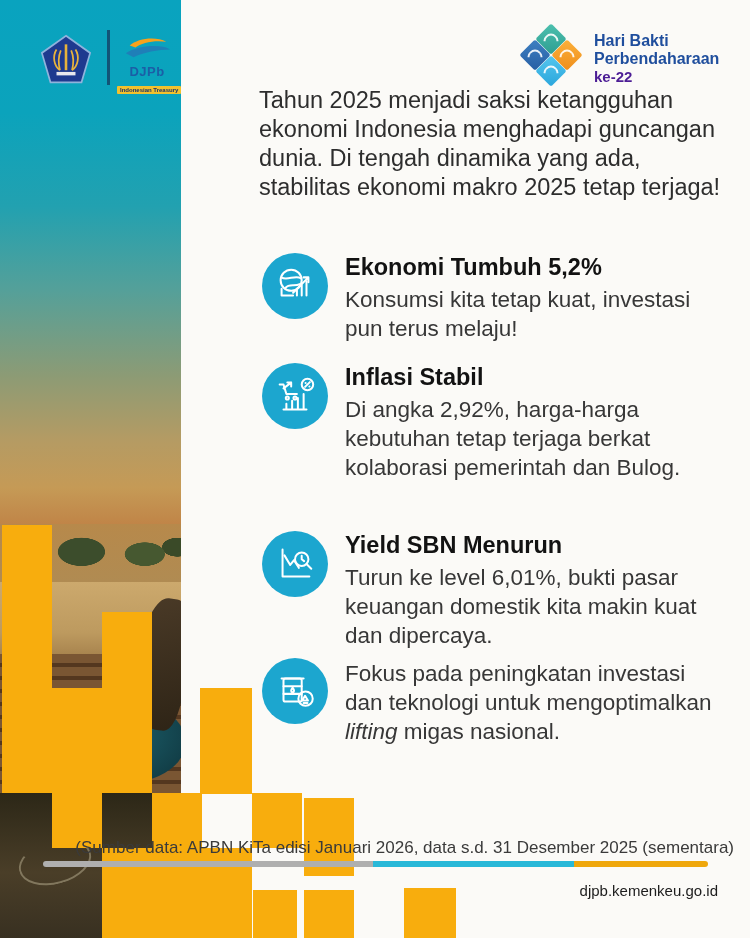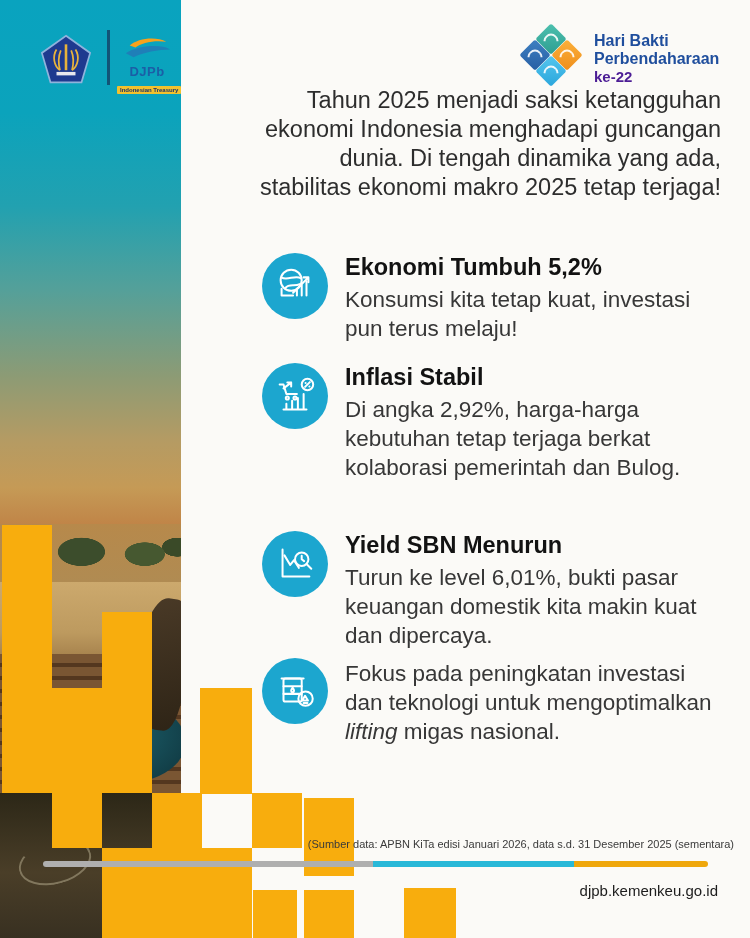--- a/index.html
+++ b/index.html
@@ -55,35 +55,35 @@
   .pin-left{left:6px;top:18px;background:linear-gradient(135deg,#3E7FC1,#275FA4);}
   .pin-right{left:38px;top:18px;background:linear-gradient(135deg,#FBB03B,#EF8E1B);}
   .pin-bottom{left:22px;top:34px;background:linear-gradient(135deg,#55C6EE,#2BA6DC);}
   .pin::after{content:"";position:absolute;left:5px;top:5px;width:11px;height:11px;
     border:2px solid rgba(255,255,255,.9);border-radius:50%;
     border-right-color:transparent;border-bottom-color:transparent;}
   .event-text{padding-top:6px;line-height:18px;}
   .event-l1,.event-l2{font-size:16px;font-weight:bold;color:#1F4E9D;}
   .event-ed{font-size:15px;font-weight:bold;color:#4c1d95;}
   
-  .intro{position:absolute;left:251px;top:86px;width:470px;z-index:4;
-    font-size:23.5px;line-height:29px;color:#2D2D2D;text-align:right;}
+  .intro{position:absolute;left:259px;top:86px;width:470px;z-index:4;
+    font-size:23.5px;line-height:29px;color:#2D2D2D;}
   
   .feature{position:absolute;left:262px;width:466px;z-index:4;display:flex;}
   .ficon{flex:0 0 66px;width:66px;height:66px;border-radius:50%;background:#1CA6CF;
     display:flex;align-items:center;justify-content:center;margin-right:17px;}
   .ficon svg{width:46px;height:46px;stroke:#fff;fill:none;
     stroke-width:2.1;stroke-linecap:round;stroke-linejoin:round;}
   .ftext{flex:1;padding-top:1px;}
   .ftitle{font-size:23.5px;font-weight:bold;color:#121212;margin-bottom:4px;}
   .fbody{font-size:22.5px;line-height:29px;color:#373737;}
   .fbody i{font-style:italic;}
   
   .source-note{position:absolute;right:16px;top:838px;z-index:4;
-    font-size:11px;color:#3A3A3A;font-weight:500;white-space:nowrap;}
+    font-size:17px;color:#3A3A3A;font-weight:500;white-space:nowrap;}
   .divider{position:absolute;left:43px;top:861px;width:665px;height:6px;z-index:3;
     display:flex;border-radius:3px;overflow:hidden;}
   .seg-gray{width:330px;background:#AFAFAF;}
   .seg-cyan{width:201px;background:#29B8D8;}
   .seg-gold{flex:1;background:#EFA70C;}
   .website{position:absolute;right:32px;top:882px;z-index:4;
     font-size:15px;color:#1C1C1C;}
 </style>
 </head>
 <body>

